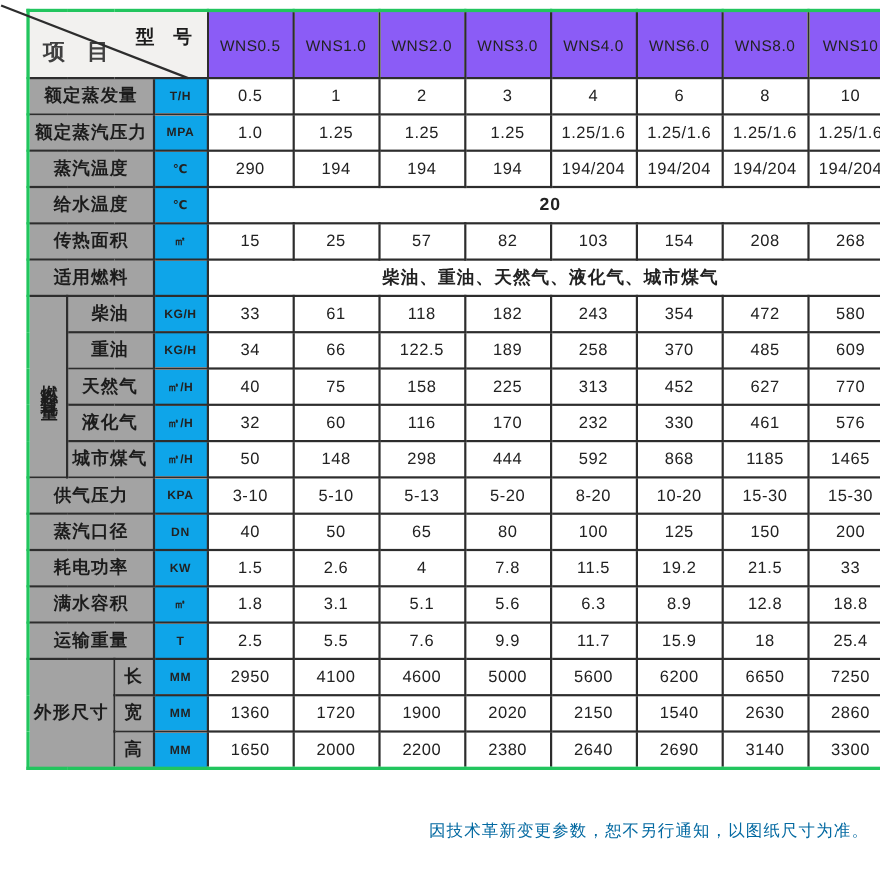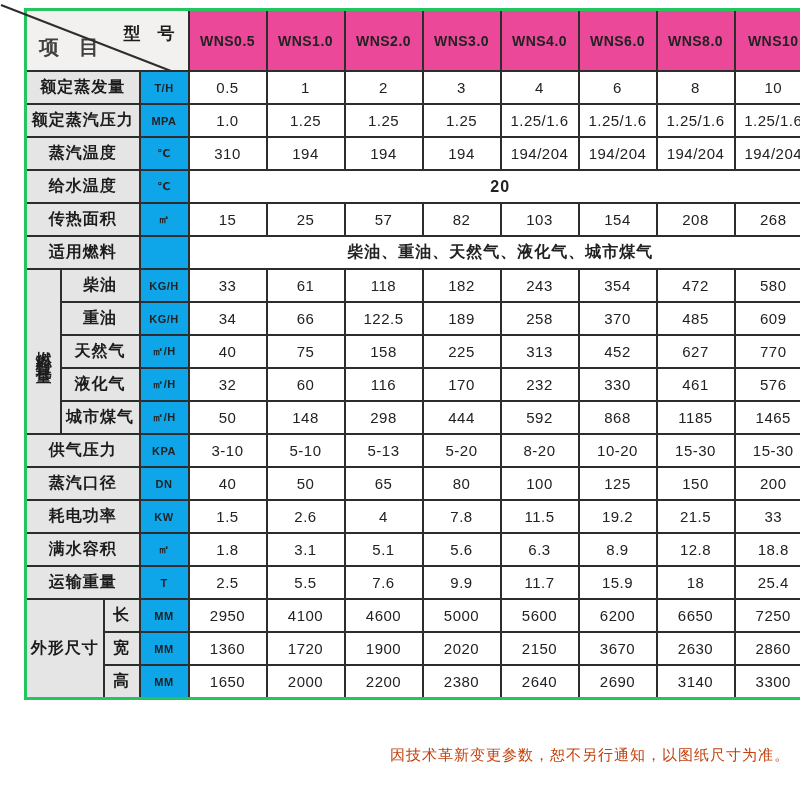--- a/index.html
+++ b/index.html
@@ -49,28 +49,28 @@
   }
   .corner-bottom {
     position: absolute;
     bottom: 9px;
     left: 12px;
     font-size: 20px;
     font-weight: bold;
     color: #404040;
   }
   th.model {
-    background: #ec4899;
+    background: #8b5cf6;
     font-size: 14px;
-    font-weight: bold;
+    font-weight: normal;
     color: #222;
     letter-spacing: 0.5px;
   }
   td.label {
-    background: #e5e5e5;
+    background: #a3a3a3;
     font-size: 16px;
     font-weight: bold;
     color: #1c1c1c;
     letter-spacing: 1px;
   }
   td.label.group { padding: 0; }
   td.label .vertical {
     display: inline-block;
     writing-mode: vertical-rl;
     text-orientation: upright;
@@ -176,21 +176,21 @@
           <td class="value">1.25</td>
           <td class="value">1.25</td>
           <td class="value">1.25/1.6</td>
           <td class="value">1.25/1.6</td>
           <td class="value">1.25/1.6</td>
           <td class="value">1.25/1.6</td>
         </tr>
         <tr>
           <td colspan="3" class="label">蒸汽温度</td>
           <td class="unit">℃</td>
-          <td class="value">310</td>
+          <td class="value">290</td>
           <td class="value">194</td>
           <td class="value">194</td>
           <td class="value">194</td>
           <td class="value">194/204</td>
           <td class="value">194/204</td>
           <td class="value">194/204</td>
           <td class="value">194/204</td>
         </tr>
         <tr>
           <td colspan="3" class="label">给水温度</td>
@@ -349,34 +349,34 @@
           <td class="value">7250</td>
         </tr>
         <tr>
           <td colspan="1" class="label">宽</td>
           <td class="unit">MM</td>
           <td class="value">1360</td>
           <td class="value">1720</td>
           <td class="value">1900</td>
           <td class="value">2020</td>
           <td class="value">2150</td>
-          <td class="value">3670</td>
+          <td class="value">1540</td>
           <td class="value">2630</td>
           <td class="value">2860</td>
         </tr>
         <tr>
           <td colspan="1" class="label">高</td>
           <td class="unit">MM</td>
           <td class="value">1650</td>
           <td class="value">2000</td>
           <td class="value">2200</td>
           <td class="value">2380</td>
           <td class="value">2640</td>
           <td class="value">2690</td>
           <td class="value">3140</td>
           <td class="value">3300</td>
         </tr>
       </tbody>
   </table>
 
-  <div class="footer-note" style="color: #c2410c;">因技术革新变更参数，恕不另行通知，以图纸尺寸为准。</div>
+  <div class="footer-note" style="color: #0369a1;">因技术革新变更参数，恕不另行通知，以图纸尺寸为准。</div>
 
 </div>
 
 </body></html>

